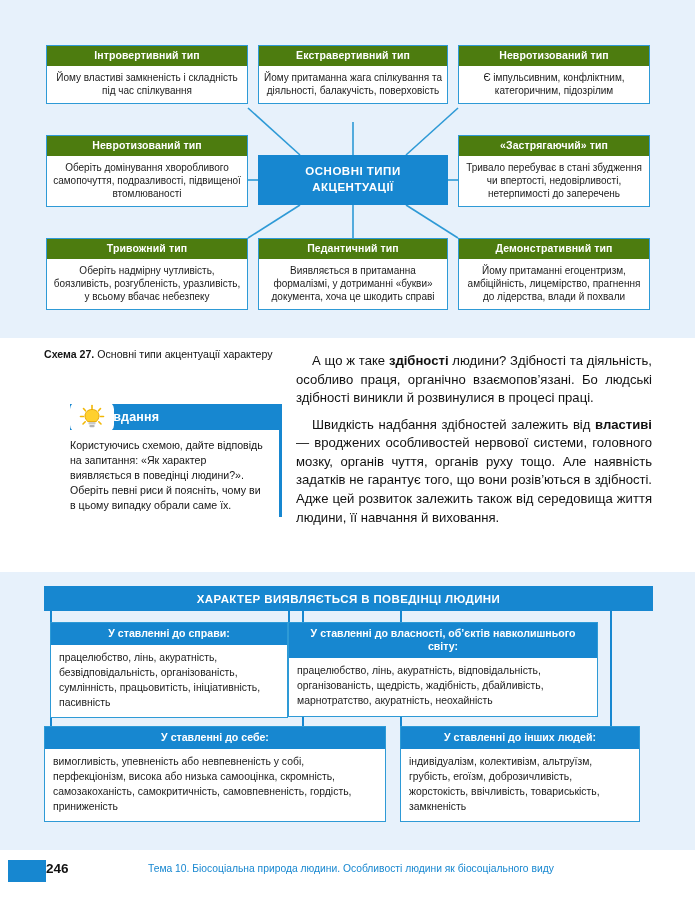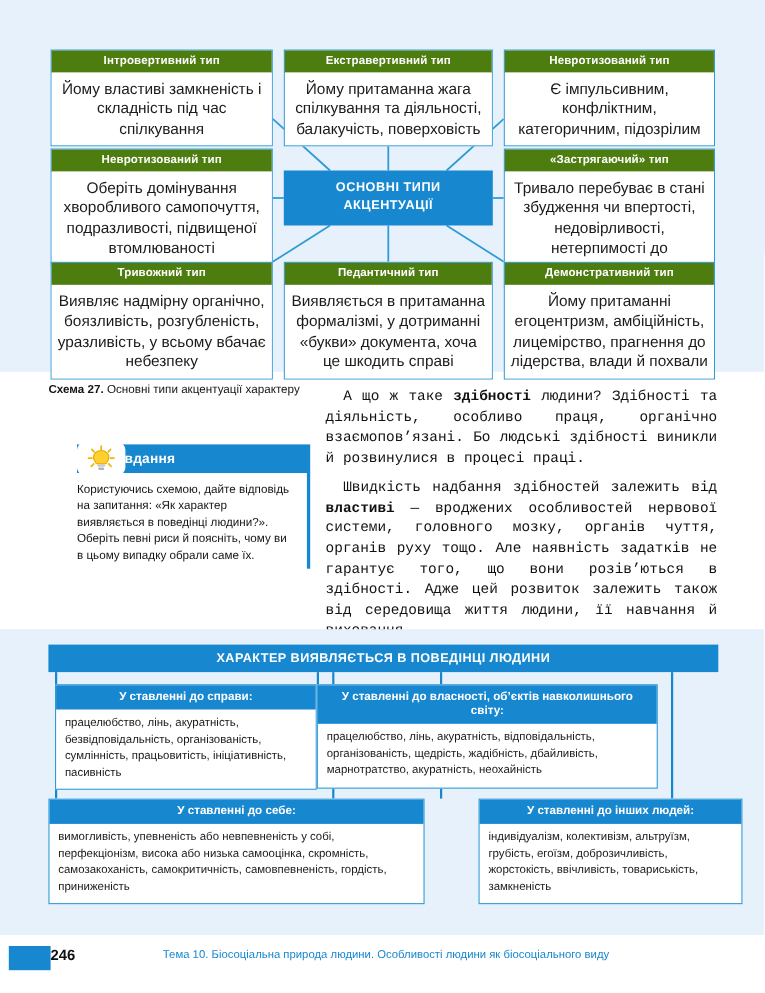--- a/index.html
+++ b/index.html
@@ -32,21 +32,21 @@
     color: #ffffff;
     font-size: 10.5px;
     font-weight: bold;
     text-align: center;
     padding: 3px 4px 4px;
     line-height: 1.2;
     letter-spacing: .1px;
   }
   .node-body {
     color: #1b1b1b;
-    font-size: 14px;
+    font-size: 10px;
     line-height: 1.33;
     text-align: center;
     padding: 5px 5px 6px;
     background: #fff;
   }
 
   .center-node {
     position: absolute;
     background: #1787d0;
     color: #fff;
@@ -100,21 +100,21 @@
   }
   .task-body {
     border-right: 3px solid #1787d0;
     padding: 8px 10px 4px 26px;
     font-size: 10.6px; line-height: 1.42; color: #141414;
   }
 
   
   .article {
     position: absolute; left: 296px; top: 352px; width: 356px;
-    font-family: Liberation Mono, monospace;
+    font-family: Liberation Sans, sans-serif;
     font-size: 13.1px;
     line-height: 1.42;
     color: #111;
     text-align: justify;
   }
   .article p { margin-bottom: 8px; text-indent: 16px; }
   .article p:last-child { margin-bottom: 0; }
   .article b { font-weight: bold; }
 
   
@@ -138,21 +138,21 @@
     background: #1787d0; color: #fff; font-weight: bold; font-size: 10.6px;
     text-align: center; padding: 4px 6px 5px; line-height: 1.25;
   }
   .bnode-body {
     font-size: 10.4px; line-height: 1.42; color: #1b1b1b;
     padding: 6px 8px 7px; text-align: left;
   }
   #b-spravy  { left: 50px;  top: 50px;  width: 238px; }
   #b-vlasn   { left: 288px; top: 50px;  width: 310px; }
   #b-sebe    { left: 44px;  top: 154px; width: 342px; }
-  #b-inshyh  { left: 400px; top: 154px; width: 240px; margin-left: 35px; }
+  #b-inshyh  { left: 400px; top: 154px; width: 240px; }
 
   .bconn { position: absolute; background: #1787d0; z-index: 1; }
 
   
   .footer { position: absolute; left: 0; top: 858px; width: 695px; height: 30px; }
   .footer-chip {
     position: absolute; left: 8px; top: 2px; width: 38px; height: 22px; background: #1787d0;
   }
   .footer-page {
     position: absolute; left: 46px; top: 3px;
@@ -220,21 +220,21 @@
       </div>
     </div>
 
     <div class="node" id="n-stuck">
       <div class="node-head">«Застрягаючий» тип</div>
       <div class="node-body">Тривало перебуває в стані збудження чи впертості, недовірливості, нетерпимості до заперечень</div>
     </div>
 
     <div class="node" id="n-anx">
       <div class="node-head">Тривожний тип</div>
-      <div class="node-body">Виявляє надмірну органічно, боязливість, розгубленість, уразливість, у всьому вбачає небезпеку</div>
+      <div class="node-body">Оберіть надмірну чутливість, боязливість, розгубленість, уразливість, у всьому вбачає небезпеку</div>
     </div>
 
     <div class="node" id="n-ped">
       <div class="node-head">Педантичний тип</div>
       <div class="node-body">Виявляється в притаманна формалізмі, у дотриманні «букви» документа, хоча це шкодить справі</div>
     </div>
 
     <div class="node" id="n-demo">
       <div class="node-head">Демонстративний тип</div>
       <div class="node-body">Йому притаманні егоцентризм, амбіційність, лицемірство, прагнення до лідерства, влади й похвали</div>

